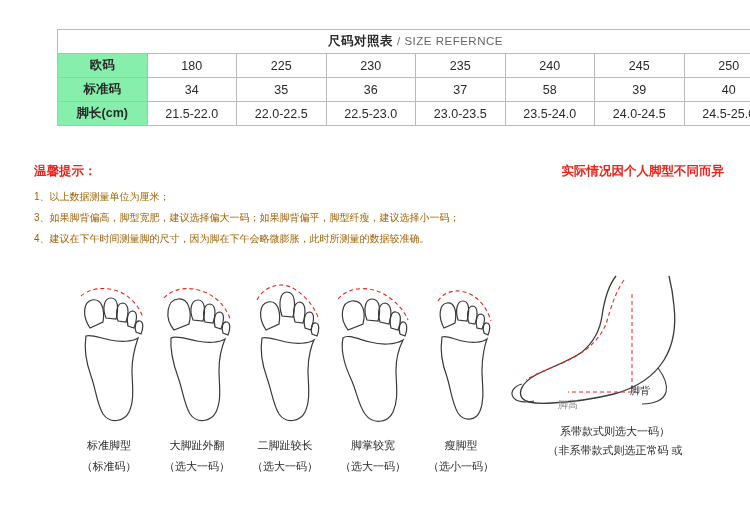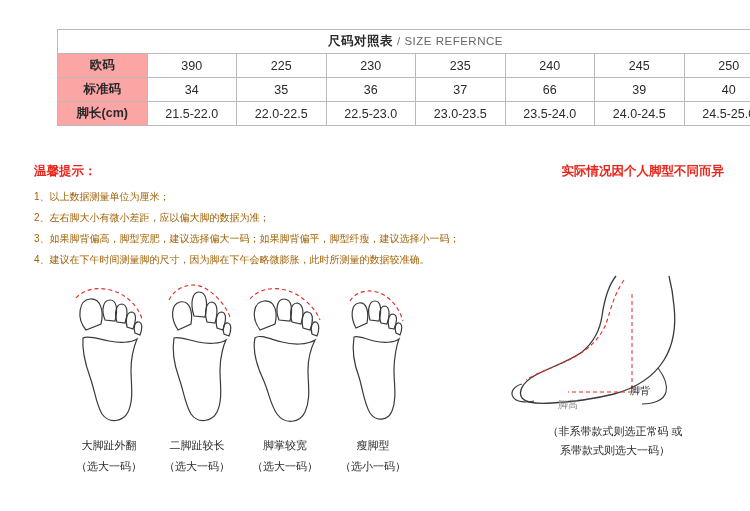--- a/index.html
+++ b/index.html
@@ -39,21 +39,21 @@
     font-size: 13px;
     letter-spacing: 0.5px;
   }
   td.title-cell .en {
     font-weight: normal;
     color: #666;
     font-size: 11.5px;
   }
   td.rowhead {
     font-weight: bold;
-    background: #fca5a5;
+    background: #86efac;
     width: 95px;
     font-size: 12.5px;
   }
 
   
   .notes {
     position: absolute;
     left: 34px;
     top: 163px;
     width: 690px;
@@ -147,35 +147,35 @@
   <table class="size-table">
     <tbody>
       <tr>
         <td class="title-cell" colspan="8">
           <span>尺码对照表</span>
           <span class="en">/ SIZE REFERNCE</span>
         </td>
       </tr>
       <tr>
         <td class="rowhead">欧码</td>
-        <td>390</td>
+        <td>180</td>
         <td>225</td>
         <td>230</td>
         <td>235</td>
         <td>240</td>
         <td>245</td>
         <td>250</td>
       </tr>
       <tr>
         <td class="rowhead">标准码</td>
         <td>34</td>
         <td>35</td>
         <td>36</td>
         <td>37</td>
-        <td>66</td>
+        <td>58</td>
         <td>39</td>
         <td>40</td>
       </tr>
       <tr>
         <td class="rowhead">脚长(cm)</td>
         <td>21.5-22.0</td>
         <td>22.0-22.5</td>
         <td>22.5-23.0</td>
         <td>23.0-23.5</td>
         <td>23.5-24.0</td>
@@ -185,28 +185,42 @@
     </tbody>
   </table>
 </div>
 
 <div class="notes">
   <div class="note-head">
     <span>温馨提示：</span>
     <span>实际情况因个人脚型不同而异</span>
   </div>
   <div class="note-line">1、以上数据测量单位为厘米；</div>
-  <div class="note-line">2、左右脚大小有微小差距，应以偏大脚的数据为准；</div>
   <div class="note-line">3、如果脚背偏高，脚型宽肥，建议选择偏大一码；如果脚背偏平，脚型纤瘦，建议选择小一码；</div>
   <div class="note-line">4、建议在下午时间测量脚的尺寸，因为脚在下午会略微膨胀，此时所测量的数据较准确。</div>
 </div>
 
 <div class="feet-area">
   <div class="feet-row">
 
+    <div class="foot-col">
+      <div class="foot-art">
+        <svg width="74" height="158" viewBox="0 0 74 158">
+          <path d="M18 56 C10 44 11 30 20 28 C30 26 33 38 31 50 Z" fill="none" stroke="#3a3a3a" stroke-width="1.2"></path>
+          <path d="M34 46 C30 36 32 26 39 26 C46 26 47 36 44 47 Z" fill="none" stroke="#3a3a3a" stroke-width="1.2"></path>
+          <path d="M46 49 C43 40 45 31 51 31 C57 32 57 41 54 50 Z" fill="none" stroke="#3a3a3a" stroke-width="1.2"></path>
+          <path d="M56 54 C54 46 56 39 61 39 C66 40 65 48 62 56 Z" fill="none" stroke="#3a3a3a" stroke-width="1.2"></path>
+          <path d="M64 60 C62 54 64 48 68 49 C72 50 71 57 69 62 Z" fill="none" stroke="#3a3a3a" stroke-width="1.2"></path>
+          <path d="M14 64 C12 76 14 90 19 104 C24 118 25 132 31 142 C38 152 52 150 57 140 C63 128 60 112 60 98 C60 84 64 72 66 66 C60 70 48 70 38 68 C28 66 19 62 14 64 Z" fill="none" stroke="#3a3a3a" stroke-width="1.2"></path>
+          <path d="M9 24 C18 16 34 14 48 20 C60 25 68 36 71 46" fill="none" stroke="#e8261c" stroke-width="1.1" stroke-dasharray="4 3"></path>
+        </svg>
+      </div>
+      <div class="caption">标准脚型</div>
+      <div class="caption">（标准码）</div>
+    </div>
 
     <div class="foot-col">
       <div class="foot-art">
         <svg width="74" height="158" viewBox="0 0 74 158">
           <path d="M14 58 C4 46 7 28 18 27 C29 26 32 40 29 52 Z" fill="none" stroke="#3a3a3a" stroke-width="1.2"></path>
           <path d="M33 48 C29 38 31 28 38 28 C45 28 46 38 43 49 Z" fill="none" stroke="#3a3a3a" stroke-width="1.2"></path>
           <path d="M45 50 C42 41 44 32 50 32 C56 33 56 42 53 51 Z" fill="none" stroke="#3a3a3a" stroke-width="1.2"></path>
           <path d="M55 55 C53 47 55 40 60 40 C65 41 64 49 61 57 Z" fill="none" stroke="#3a3a3a" stroke-width="1.2"></path>
           <path d="M63 61 C61 55 63 49 67 50 C71 51 70 58 68 63 Z" fill="none" stroke="#3a3a3a" stroke-width="1.2"></path>
           <path d="M11 66 C10 78 13 91 18 105 C23 119 24 132 30 142 C37 152 51 150 56 140 C62 128 59 112 59 98 C59 84 63 72 65 67 C59 71 47 71 37 69 C27 67 16 63 11 66 Z" fill="none" stroke="#3a3a3a" stroke-width="1.2"></path>
@@ -281,15 +295,15 @@
       <path d="M116 8 C106 22 102 40 98 52 C92 66 82 76 68 84 C50 94 30 100 18 108" fill="none" stroke="#e8261c" stroke-width="1.1" stroke-dasharray="4 3"></path>
 
       <path d="M124 22 L124 120" fill="none" stroke="#e8261c" stroke-width="1" stroke-dasharray="4 3"></path>
       <path d="M124 120 L60 120" fill="none" stroke="#e8261c" stroke-width="1" stroke-dasharray="4 3"></path>
     </svg>
     <div class="side-labels">
       <span class="lbl" style="left:130px; top:112px;">脚背</span>
       <span class="lbl lbl-gray" style="left:58px; top:126px;">脚高</span>
     </div>
   </div>
+  <div class="side-caption">系带款式则选大一码）</div>
   <div class="side-caption">（非系带款式则选正常码 或 </div>
-  <div class="side-caption">系带款式则选大一码）</div>
 </div>
 
 </body></html>

